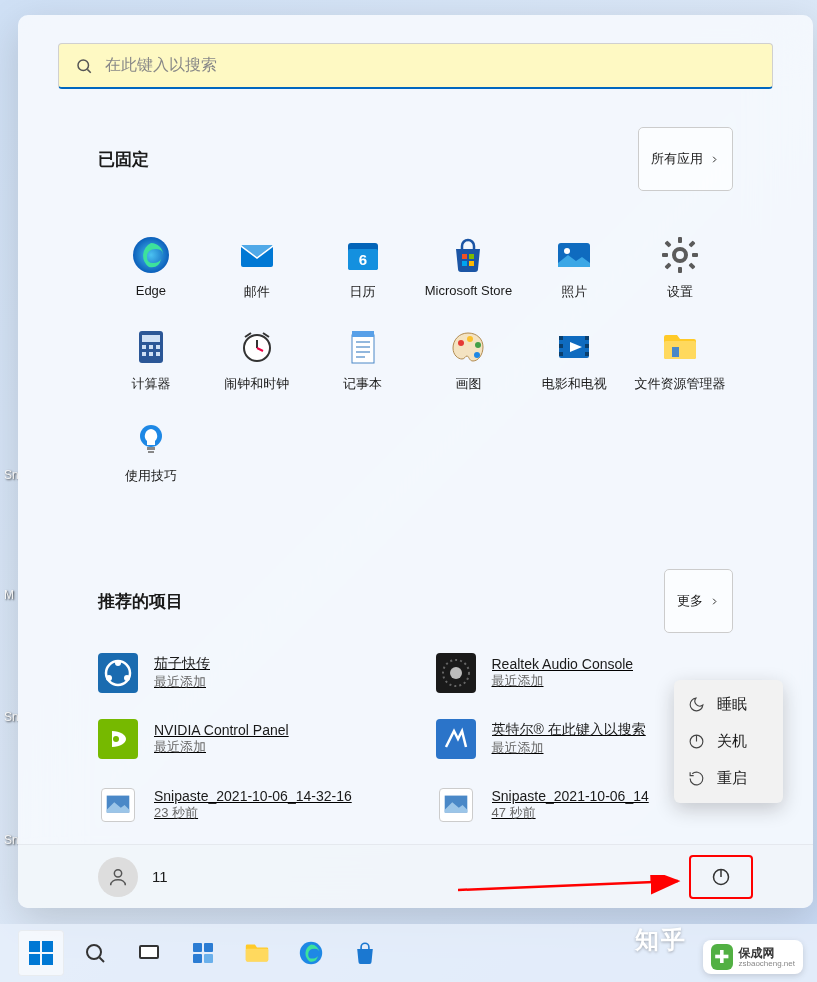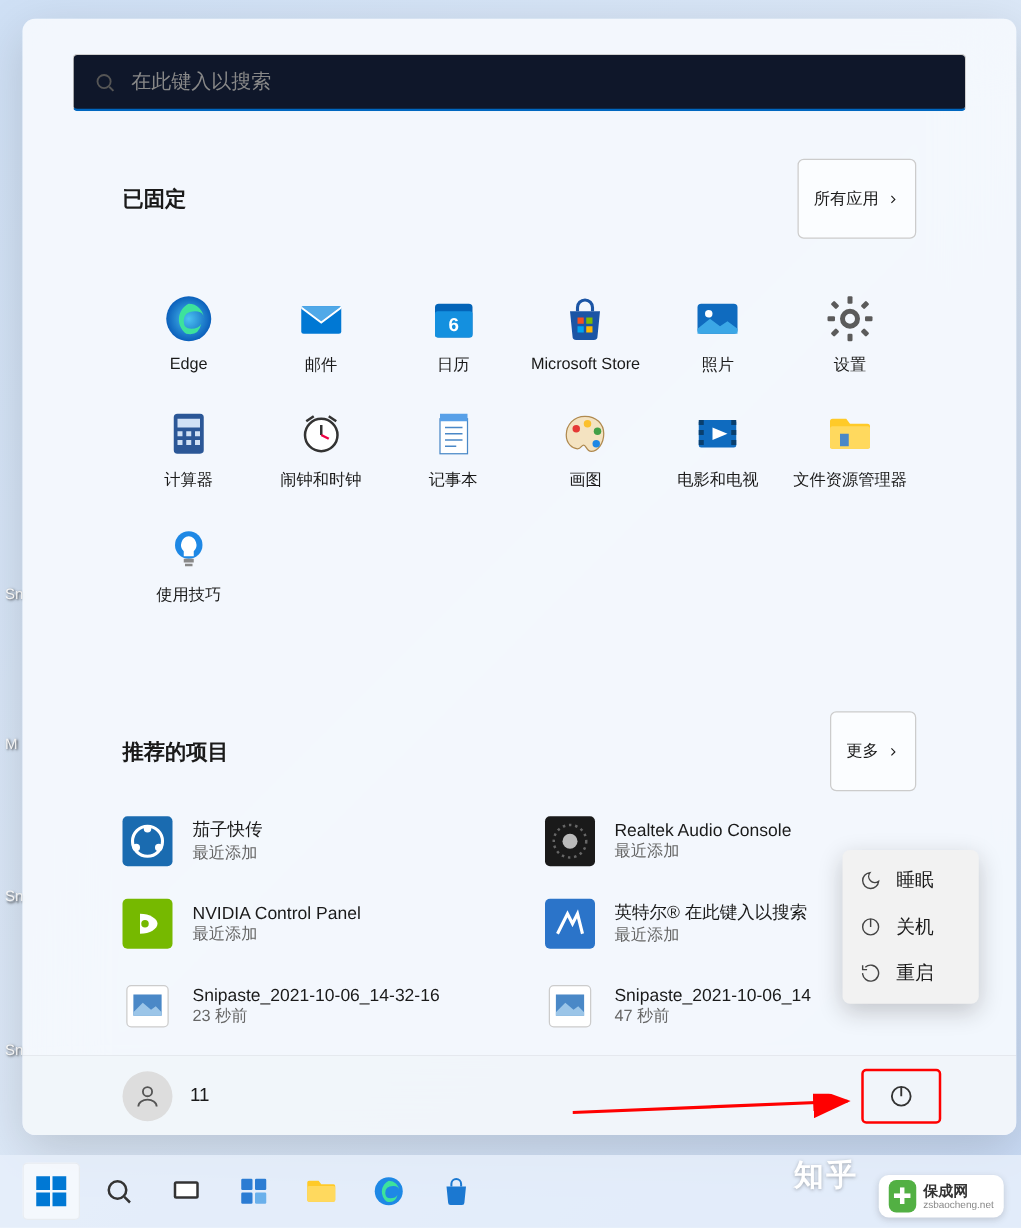--- a/index.html
+++ b/index.html
@@ -1,37 +1,37 @@
 <!DOCTYPE html>
 <html><head>
 <meta charset="utf-8">
 <style>
 * { margin: 0; padding: 0; box-sizing: border-box; font-family: "Segoe UI", "Microsoft YaHei", sans-serif; }
 body { width: 817px; height: 982px; background: linear-gradient(135deg, #cfe0f5 0%, #dce8f7 50%, #c8daf5 100%); position: relative; overflow: hidden; }
 .desktop-icon-label { position: absolute; left: 4px; font-size: 12px; color: #fff; text-shadow: 1px 1px 2px rgba(0,0,0,0.7); }
 #di1 { top: 468px; } #di2 { top: 588px; } #di3 { top: 710px; } #di4 { top: 833px; }
 
 .start-menu { position: absolute; left: 18px; top: 15px; width: 795px; height: 893px; background: rgba(245,248,253,0.92); backdrop-filter: blur(30px); border-radius: 10px; box-shadow: 0 12px 40px rgba(0,0,0,0.15); display: flex; flex-direction: column; }
-.search-box { margin: 28px 40px 0 40px; height: 46px; background: #0f172a; border: 1px solid #d0d0d0; border-bottom: 2px solid #0067c0; border-radius: 4px; display: flex; align-items: center; padding: 0 16px; gap: 12px; }
+.search-box { margin: 28px 40px 0 40px; height: 46px; background: #fef9c3; border: 1px solid #d0d0d0; border-bottom: 2px solid #0067c0; border-radius: 4px; display: flex; align-items: center; padding: 0 16px; gap: 12px; }
 .search-box svg { width: 18px; height: 18px; color: #555; }
 .search-box .ph { color: #888; font-size: 16px; }
 
 .section { padding: 0 80px; }
 .sec-head { display: flex; justify-content: space-between; align-items: center; margin-bottom: 20px; }
 .sec-title { font-size: 17px; font-weight: 600; color: #1a1a1a; }
 .sec-btn { display: flex; align-items: center; gap: 6px; background: rgba(255,255,255,0.7); border: 1px solid #ccc; border-radius: 5px; padding: 22px 12px; font-size: 13px; color: #1a1a1a; cursor: pointer; }
 
 .pinned-grid { margin-top: 42px; display: grid; grid-template-columns: repeat(6, 1fr); gap: 22px 0; }
 .pinned-item { display: flex; flex-direction: column; align-items: center; gap: 8px; cursor: pointer; border-radius: 4px; padding: 2px; }
 .pinned-item .pi-icon { width: 40px; height: 40px; display: flex; align-items: center; justify-content: center; }
 .pinned-item span { font-size: 13px; color: #1a1a1a; text-align: center; }
 
 .recommended { margin-top: 82px; }
 .reco-grid { display: grid; grid-template-columns: 1fr 1fr; gap: 26px 40px; }
-.reco-item { display: flex; align-items: center; gap: 16px; cursor: pointer; border-radius: 4px; }
+.reco-item { display: flex; align-items: center; gap: 16px; cursor: pointer; border-radius: 4px; text-decoration: underline; }
 .reco-icon { width: 40px; height: 40px; border-radius: 4px; display: flex; align-items: center; justify-content: center; flex-shrink: 0; }
 .reco-text .title { font-size: 14px; color: #1a1a1a; white-space: nowrap; overflow: hidden; text-overflow: ellipsis; max-width: 220px; }
 .reco-text .sub { font-size: 13px; color: #666; }
 
 .footer { margin-top: auto; height: 64px; background: rgba(240,243,249,0.6); border-top: 1px solid rgba(0,0,0,0.05); display: flex; align-items: center; justify-content: space-between; padding: 0 60px 0 80px; border-radius: 0 0 10px 10px; }
 .user { display: flex; align-items: center; gap: 14px; cursor: pointer; }
 .user .avatar { width: 40px; height: 40px; border-radius: 50%; background: #ddd; display: flex; align-items: center; justify-content: center; color: #555; }
 .user span { font-size: 15px; color: #1a1a1a; }
 .power-btn { width: 64px; height: 44px; border: 2px solid #ff0000; border-radius: 4px; display: flex; align-items: center; justify-content: center; cursor: pointer; }
 .power-btn svg { width: 20px; height: 20px; color: #333; }

